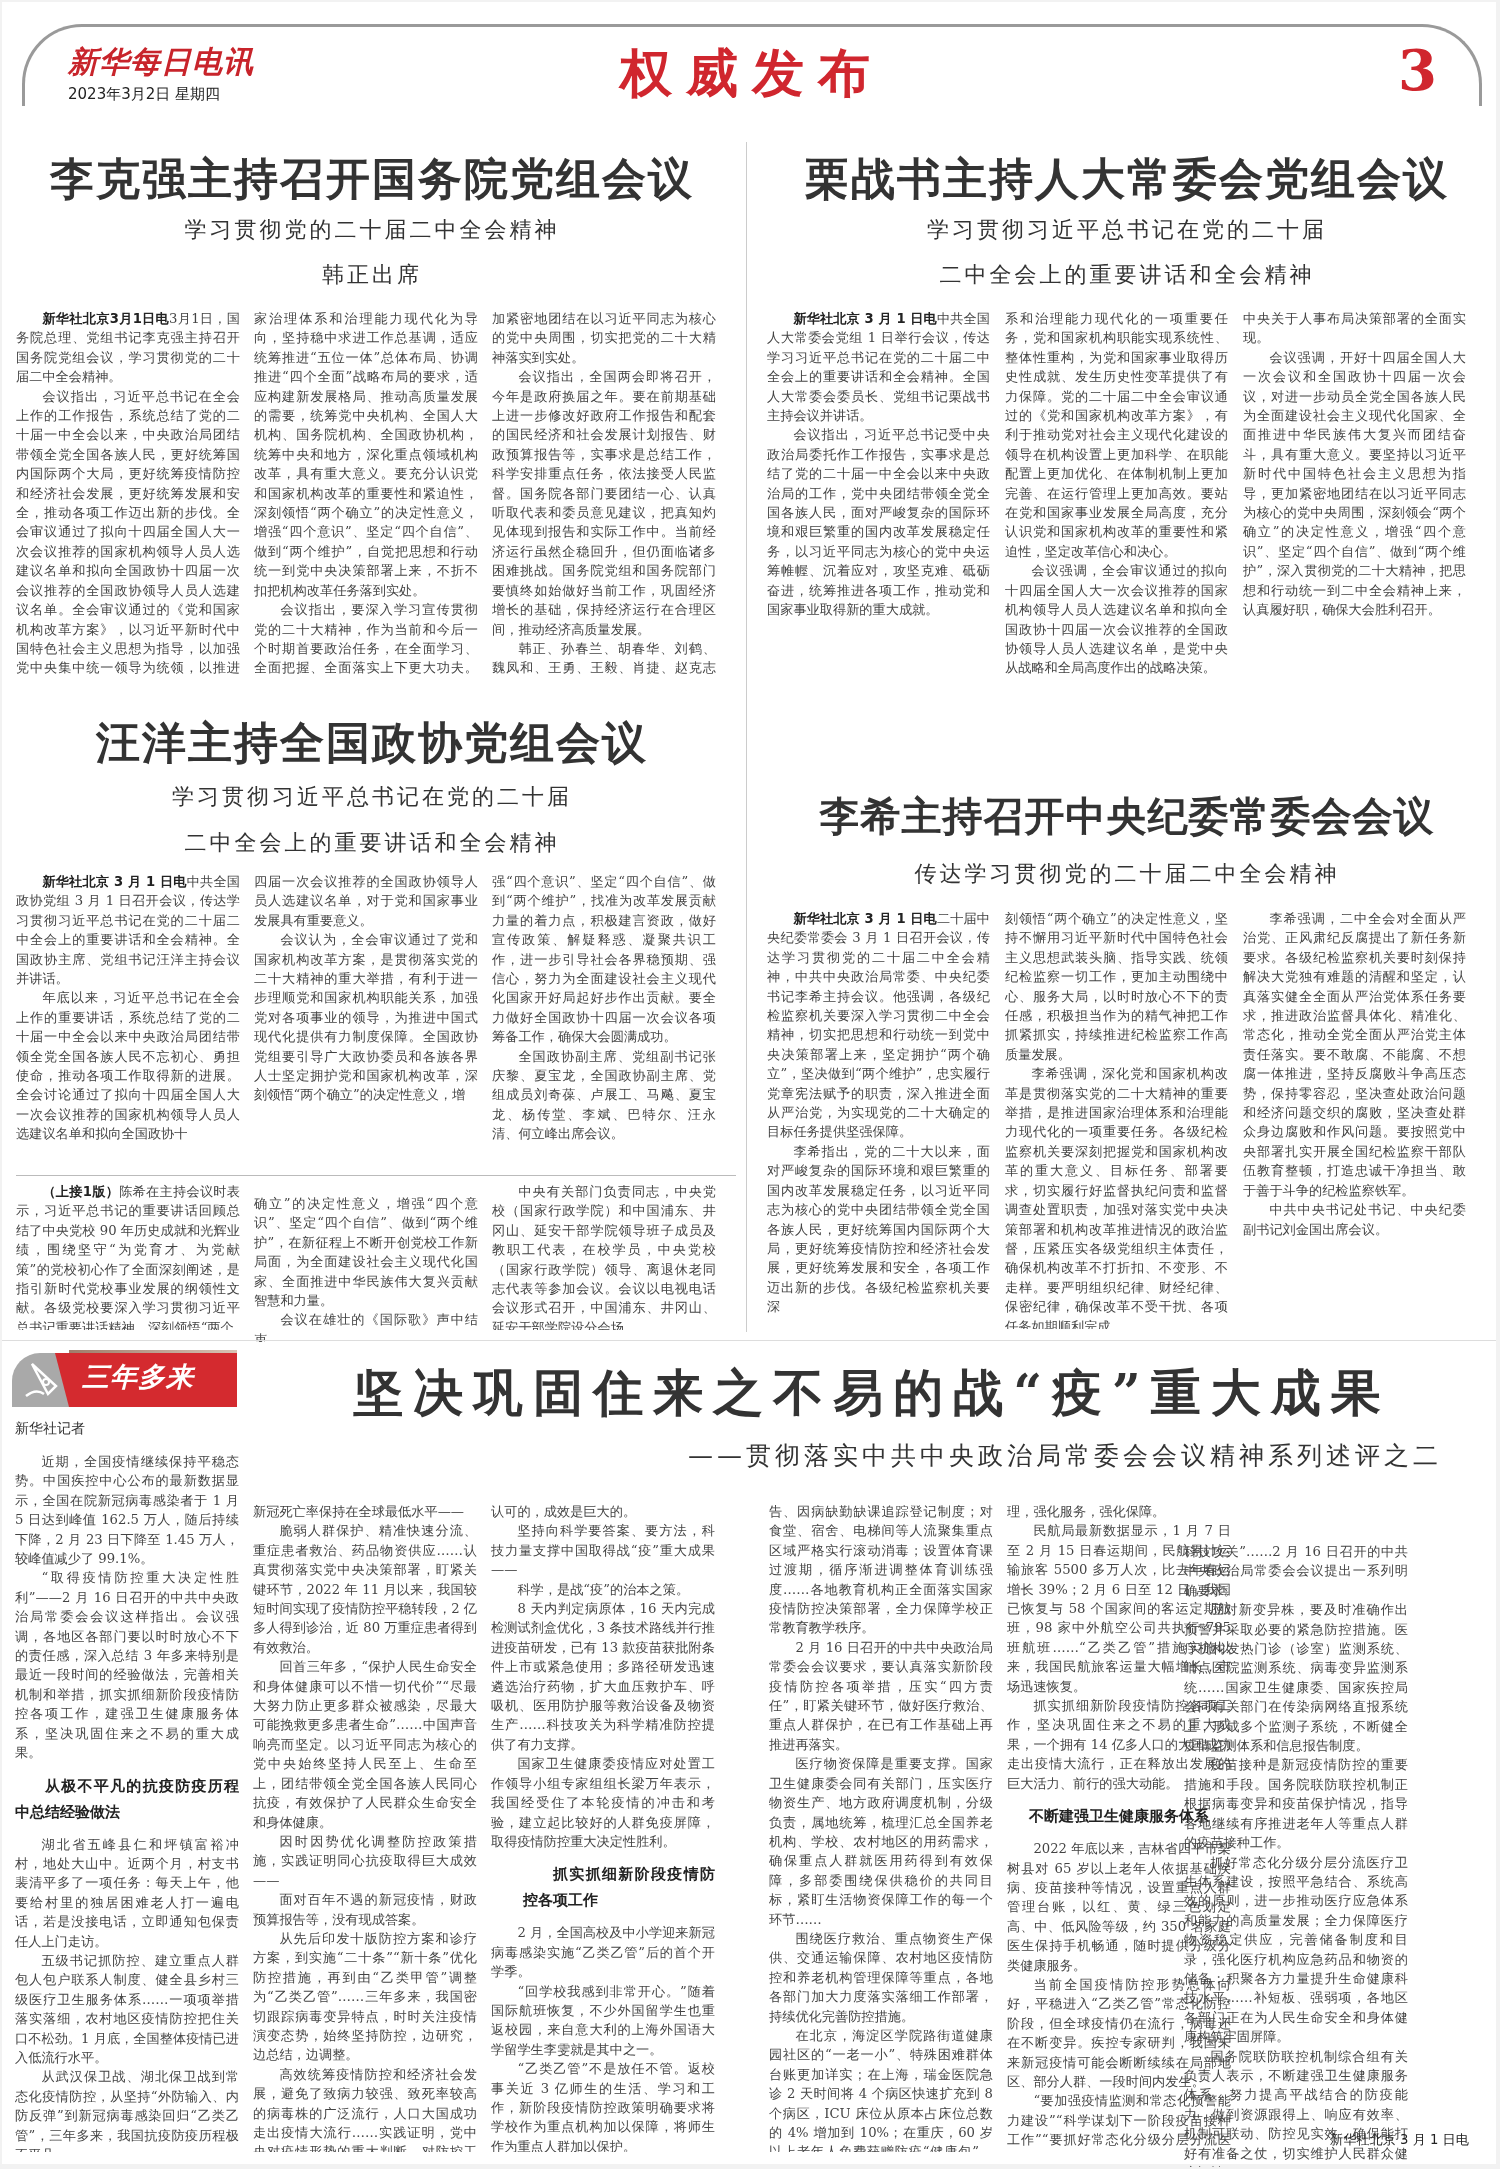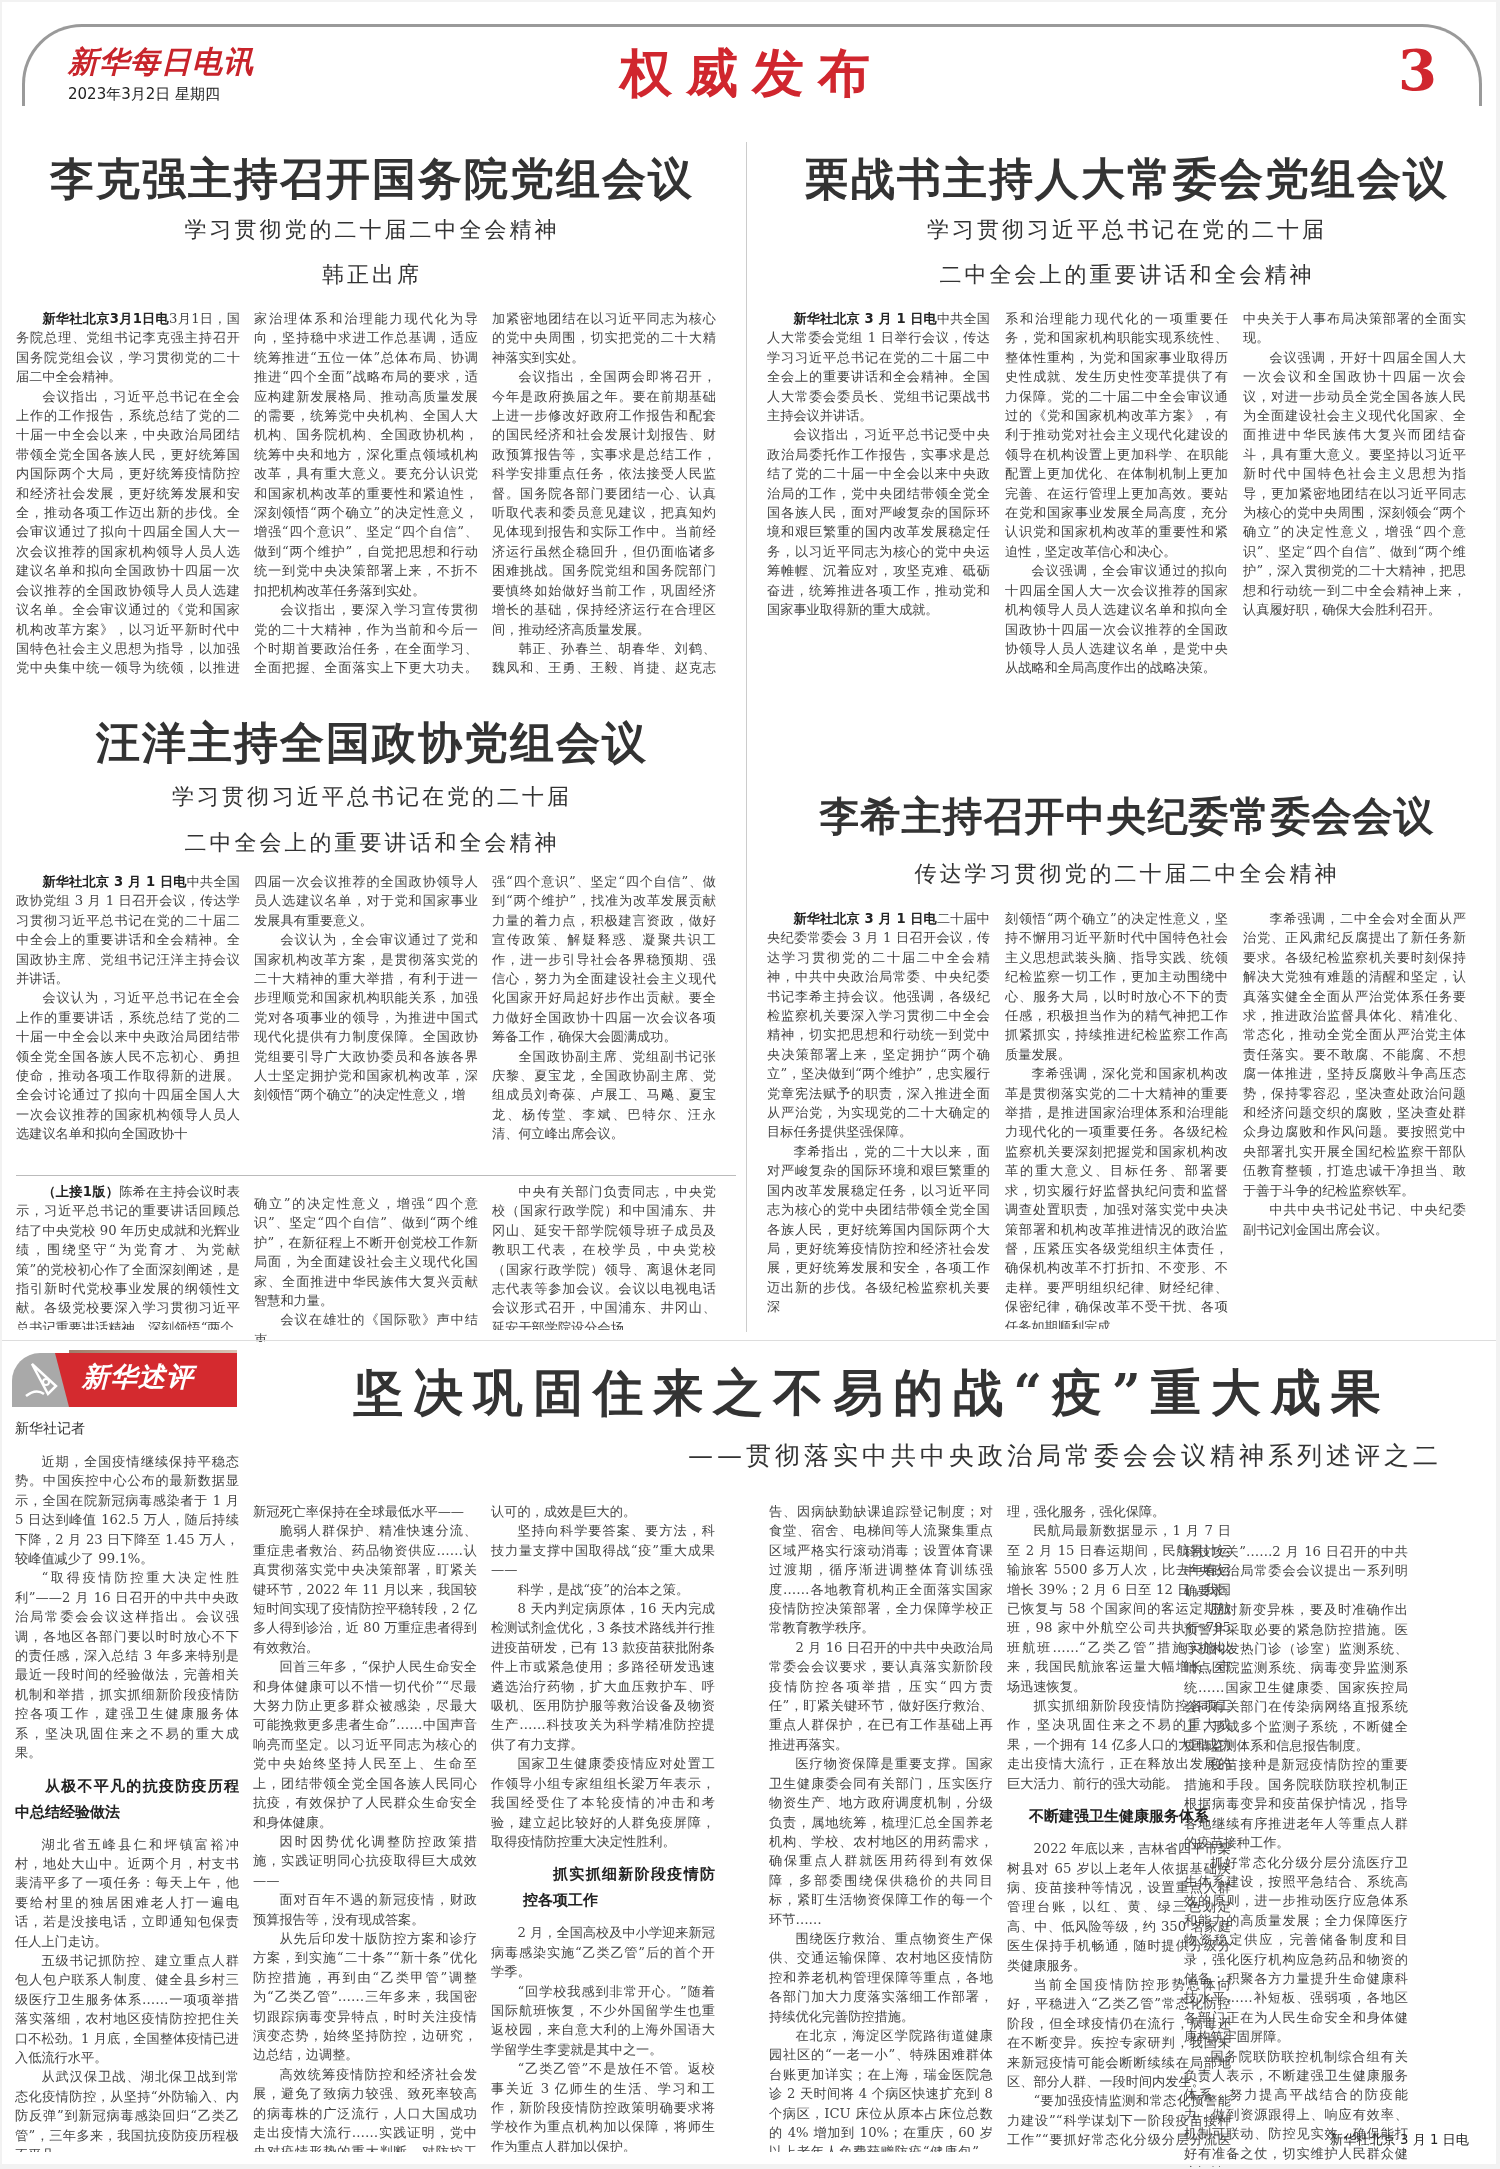--- a/index.html
+++ b/index.html
@@ -91,21 +91,21 @@
     <p class="noindent">中央关于人事布局决策部署的全面实现。</p>
     <p>会议强调，开好十四届全国人大一次会议和全国政协十四届一次会议，对进一步动员全党全国各族人民为全面建设社会主义现代化国家、全面推进中华民族伟大复兴而团结奋斗，具有重大意义。要坚持以习近平新时代中国特色社会主义思想为指导，更加紧密地团结在以习近平同志为核心的党中央周围，深刻领会“两个确立”的决定性意义，增强“四个意识”、坚定“四个自信”、做到“两个维护”，深入贯彻党的二十大精神，把思想和行动统一到二中全会精神上来，认真履好职，确保大会胜利召开。</p>
   </div>
 
   <div class="headline" style="left:20px; top:712px; width:700px; font-size:44px; letter-spacing:2px;">汪洋主持全国政协党组会议</div>
   <div class="subhead" style="left:20px; top:780px; width:700px; font-size:22px;">学习贯彻习近平总书记在党的二十届</div>
   <div class="subhead" style="left:20px; top:826px; width:700px; font-size:22px;">二中全会上的重要讲话和全会精神</div>
 
   <div class="col" style="left:14px; top:870px; width:224px; height:290px; overflow:hidden;">
     <p><span class="dateline">新华社北京 3 月 1 日电</span><span>中共全国政协党组 3 月 1 日召开会议，传达学习贯彻习近平总书记在党的二十届二中全会上的重要讲话和全会精神。全国政协主席、党组书记汪洋主持会议并讲话。</span></p>
-    <p>会议认为，习近平总书记在全会上作的重要讲话，系统总结了党的二十届一中全会以来中央政治局团结带领全党全国各族人民不忘初心、勇担使命，推动各项工作取得新的进展。全会讨论通过了拟向十四届全国人大一次会议推荐的国家机构领导人员人选建议名单和拟向全国政协十</p>
+    <p>年底以来，习近平总书记在全会上作的重要讲话，系统总结了党的二十届一中全会以来中央政治局团结带领全党全国各族人民不忘初心、勇担使命，推动各项工作取得新的进展。全会讨论通过了拟向十四届全国人大一次会议推荐的国家机构领导人员人选建议名单和拟向全国政协十</p>
   </div>
   <div class="col" style="left:252px; top:870px; width:224px; height:290px; overflow:hidden;">
     <p class="noindent">四届一次会议推荐的全国政协领导人员人选建议名单，对于党和国家事业发展具有重要意义。</p>
     <p>会议认为，全会审议通过了党和国家机构改革方案，是贯彻落实党的二十大精神的重大举措，有利于进一步理顺党和国家机构职能关系，加强党对各项事业的领导，为推进中国式现代化提供有力制度保障。全国政协党组要引导广大政协委员和各族各界人士坚定拥护党和国家机构改革，深刻领悟“两个确立”的决定性意义，增</p>
   </div>
   <div class="col" style="left:490px; top:870px; width:224px; height:290px; overflow:hidden;">
     <p class="noindent">强“四个意识”、坚定“四个自信”、做到“两个维护”，找准为改革发展贡献力量的着力点，积极建言资政，做好宣传政策、解疑释惑、凝聚共识工作，进一步引导社会各界稳预期、强信心，努力为全面建设社会主义现代化国家开好局起好步作出贡献。要全力做好全国政协十四届一次会议各项筹备工作，确保大会圆满成功。</p>
     <p>全国政协副主席、党组副书记张庆黎、夏宝龙，全国政协副主席、党组成员刘奇葆、卢展工、马飚、夏宝龙、杨传堂、李斌、巴特尔、汪永清、何立峰出席会议。</p>
   </div>
 
@@ -142,21 +142,21 @@
 
   <div class="badge">
     <div class="badge-gray"></div>
     <svg class="pen-icon" viewBox="0 0 44 44">
       <path d="M10 6 L26 36 L34 28 Z" fill="none" stroke="#fff" stroke-width="2.5"></path>
       <circle cx="24" cy="24" r="3" fill="none" stroke="#fff" stroke-width="2"></circle>
       <path d="M4 38 Q14 30 22 36" fill="none" stroke="#fff" stroke-width="2.5"></path>
     </svg>
     <div class="badge-strip"></div>
     <div class="badge-red"></div>
-    <div class="badge-text">新华述评</div>
+    <div class="badge-text">三年多来</div>
   </div>
   <div class="byline">新华社记者</div>
 
   <div class="headline" style="left:260px; top:1358px; width:1220px; font-size:50px; letter-spacing:10px;">坚决巩固住来之不易的战“疫”重大成果</div>
   <div class="subhead" style="left:300px; top:1437px; width:1180px; font-size:25px; letter-spacing:4px; text-align:right; padding-right:40px;">——贯彻落实中共中央政治局常委会会议精神系列述评之二</div>
 
   <div class="col" style="left:13px; top:1450px; width:224px; height:700px; overflow:hidden;">
     <p>近期，全国疫情继续保持平稳态势。中国疾控中心公布的最新数据显示，全国在院新冠病毒感染者于 1 月 5 日达到峰值 162.5 万人，随后持续下降，2 月 23 日下降至 1.45 万人，较峰值减少了 99.1%。</p>
     <p>“取得疫情防控重大决定性胜利”——2 月 16 日召开的中共中央政治局常委会会议这样指出。会议强调，各地区各部门要以时时放心不下的责任感，深入总结 3 年多来特别是最近一段时间的经验做法，完善相关机制和举措，抓实抓细新阶段疫情防控各项工作，建强卫生健康服务体系，坚决巩固住来之不易的重大成果。</p>
     <div class="col-sub" style="text-indent:2em;">从极不平凡的抗疫防疫历程中总结经验做法</div>

